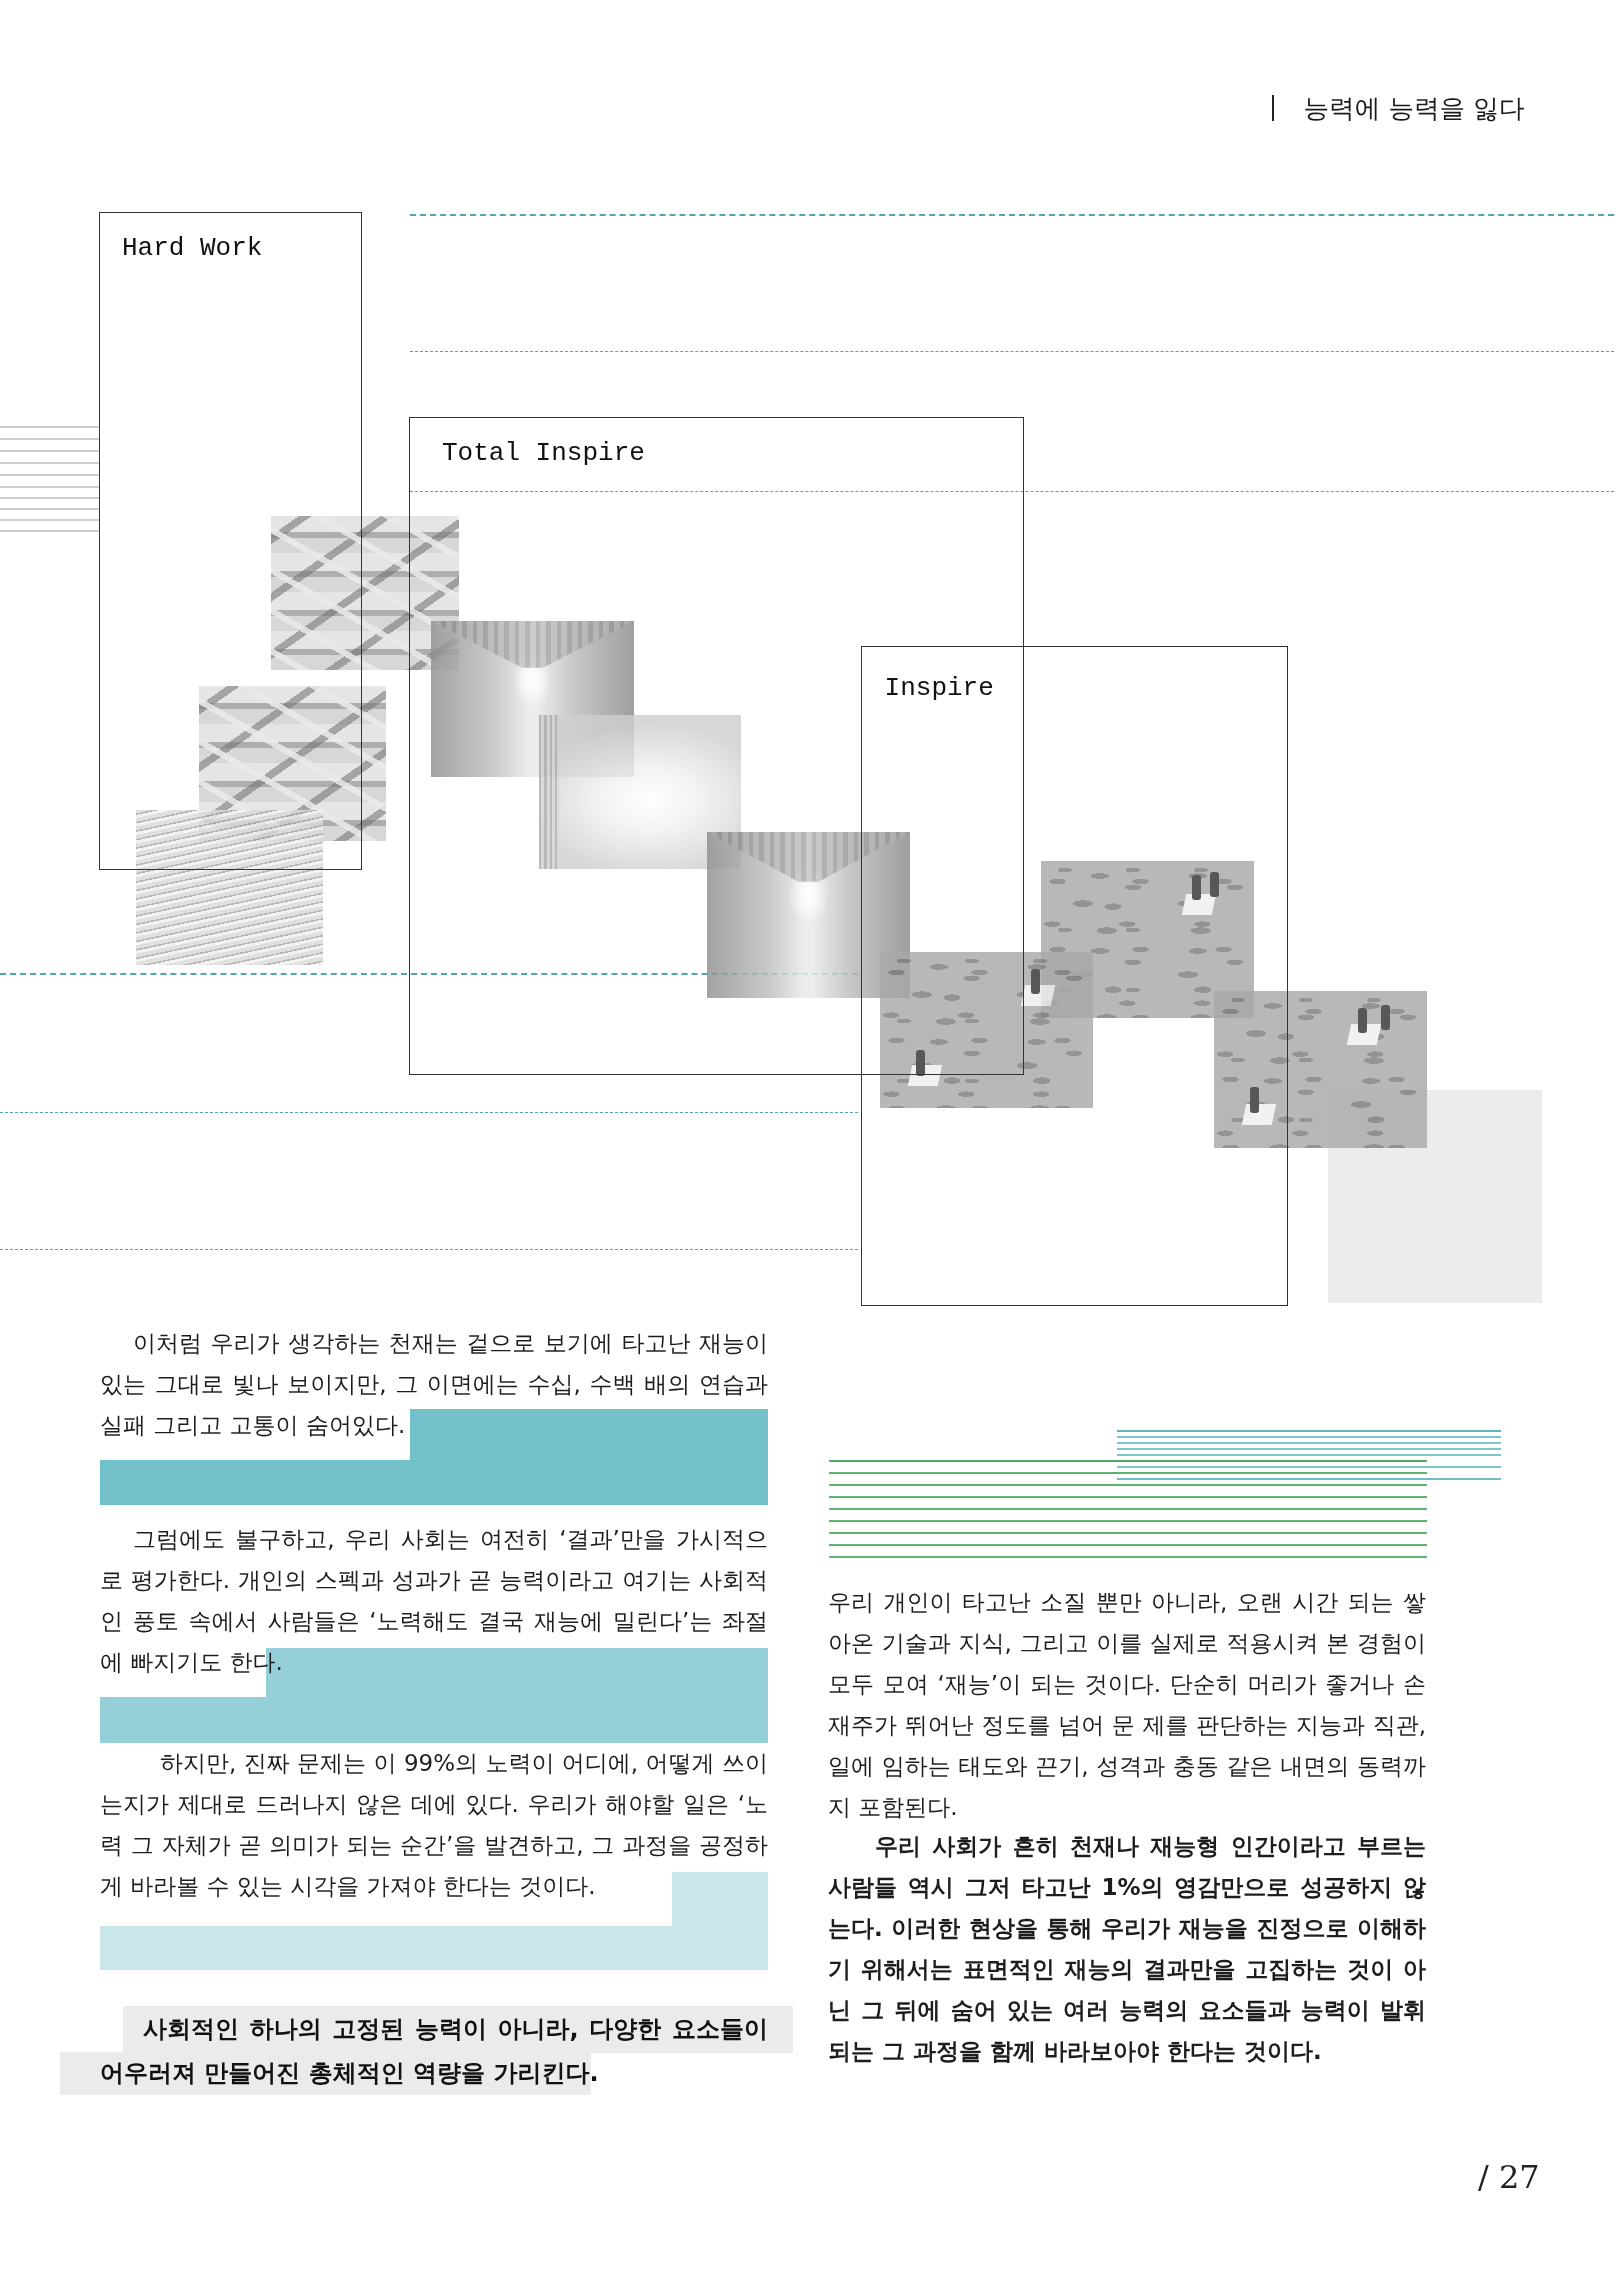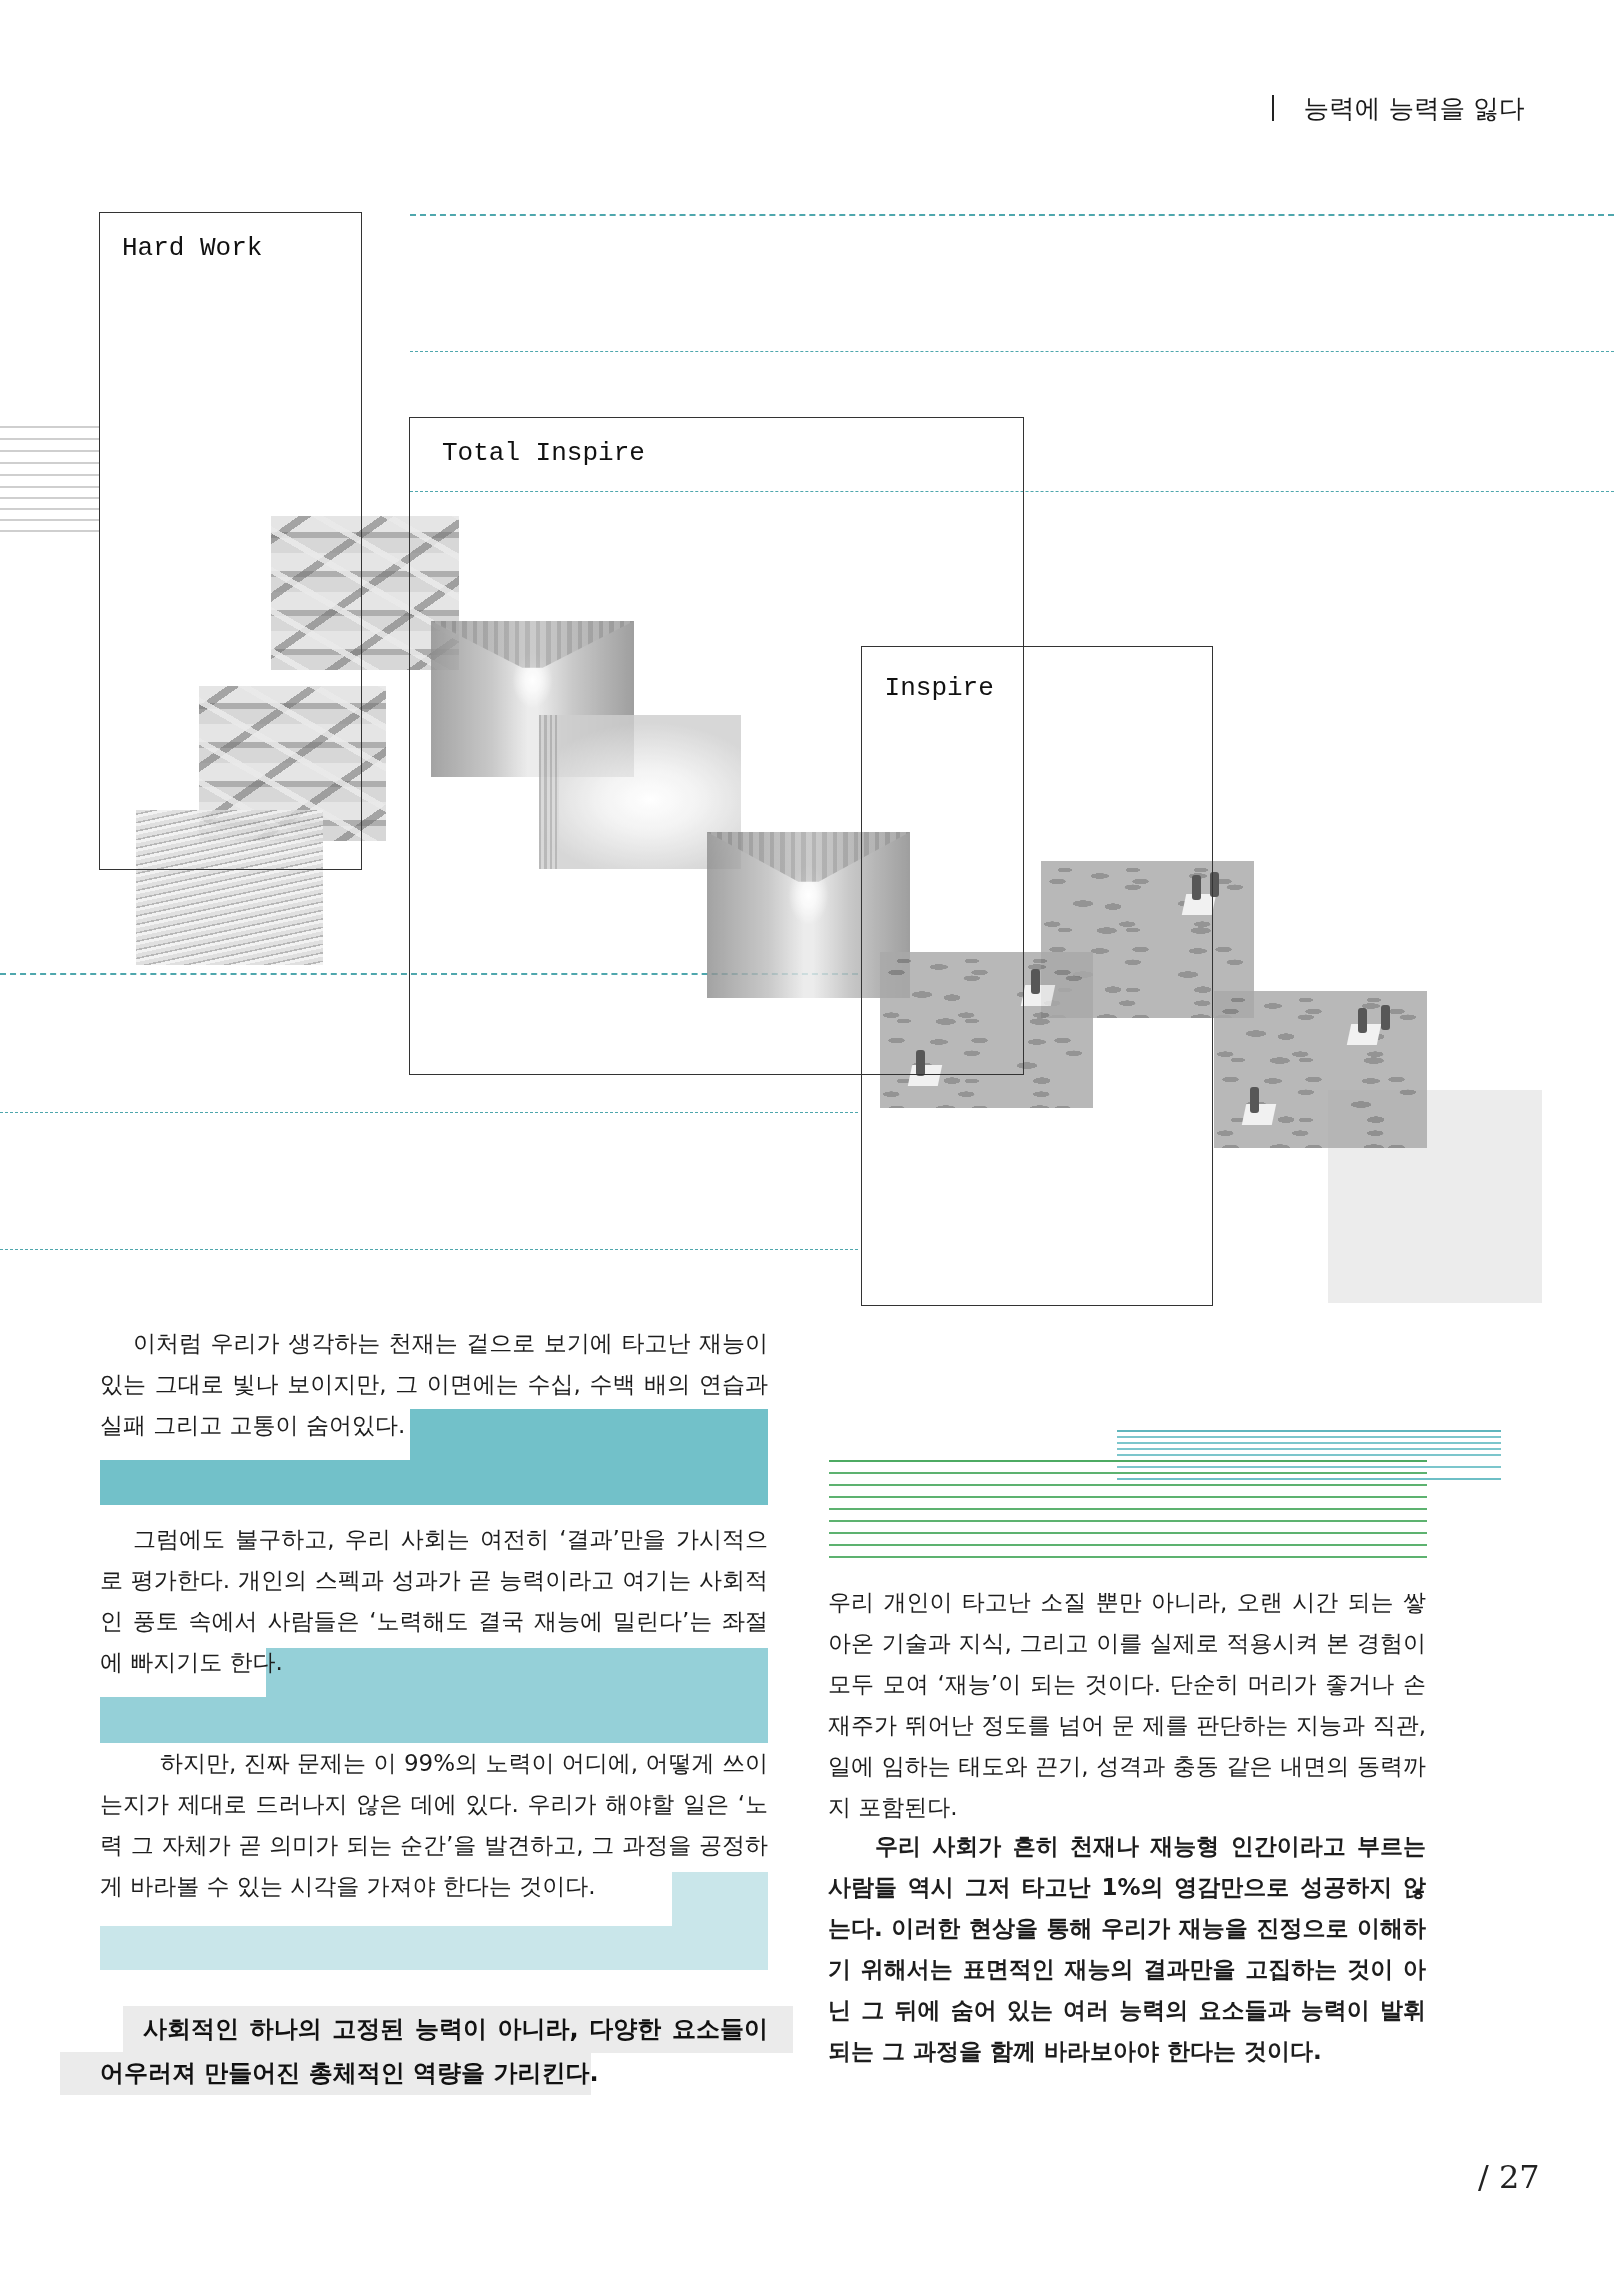--- a/index.html
+++ b/index.html
@@ -117,21 +117,21 @@
   <span class="person" style="left:144px; top:16.6px;"></span>
   <span class="person" style="left:167px; top:13.5px;"></span>
 </div>
 
 <div class="frame" style="left:99px; top:212px; width:263px; height:658px;">
   <span class="frame-label" style="left:22px; top:19.6px;">Hard Work</span>
 </div>
 <div class="frame" style="left:409px; top:417px; width:615px; height:658px;">
   <span class="frame-label" style="left:32px; top:19.6px;">Total Inspire</span>
 </div>
-<div class="frame" style="left:861px; top:646px; width:352px; height:660px;">
+<div class="frame" style="left:861px; top:646px; width:427px; height:660px;">
   <span class="frame-label" style="left:22.6px; top:25.6px;">Inspire</span>
 </div>
 
 <div class="tbox" style="left:100px; top:1409px; width:668px; height:96px; background:#72c1c9;"></div>
 <div class="tbox" style="left:100px; top:1409px; width:310px; height:51px; background:#ffffff;"></div>
 
 <div class="tbox" style="left:100px; top:1648px; width:668px; height:95px; background:#95d0d8;"></div>
 <div class="tbox" style="left:100px; top:1648px; width:166px; height:49px; background:#ffffff;"></div>
 
 <div class="tbox" style="left:100px; top:1872px; width:668px; height:98px; background:#c9e6ea;"></div>

